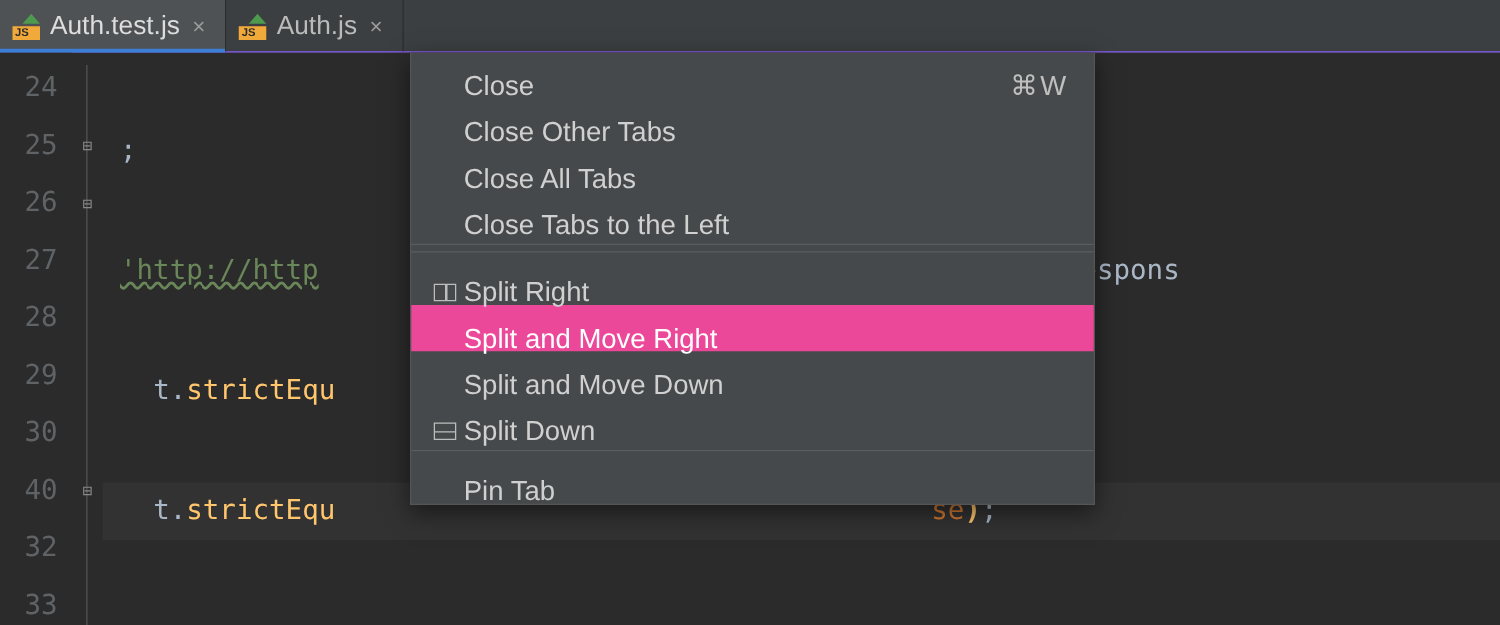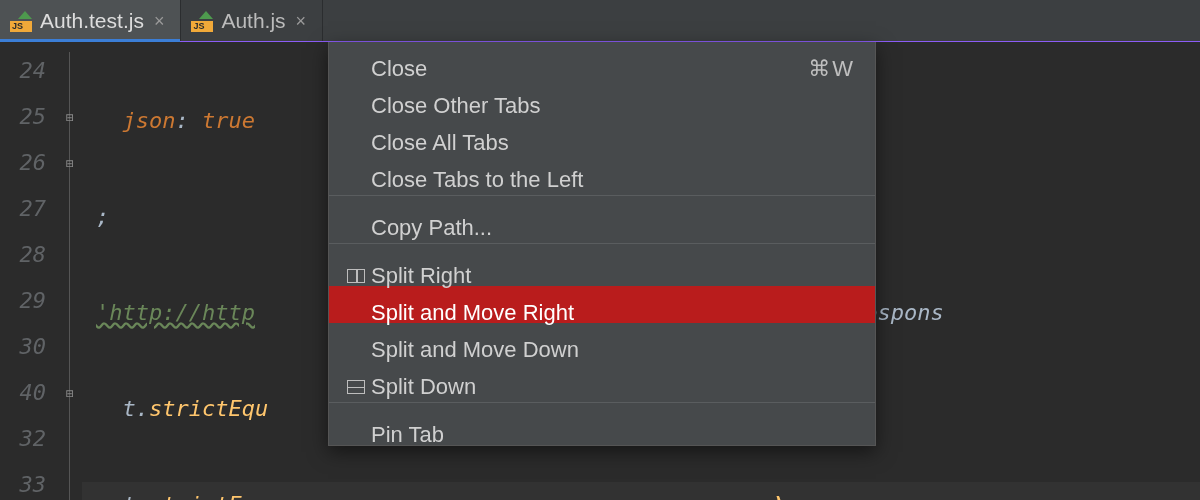--- a/index.html
+++ b/index.html
@@ -74,21 +74,20 @@
     line-height: 1;
     padding: 0 2px;
     cursor: pointer;
   }
   
   .editor {
     display: flex;
     height: calc(500px - 42px);
     font-family: "Menlo", "Consolas", monospace;
     font-size: 22px;
-    font-style: italic;
   }
   .gutter {
     width: 58px;
     background: #2b2b2b;
     color: #606366;
     text-align: right;
     padding-top: 6px;
   }
   .gutter div {
     height: 46px;
@@ -151,21 +150,21 @@
     padding-bottom: 0;
     z-index: 10;
   }
   .ctxmenu .item {
     display: flex;
     align-items: center;
     height: 37px;
     padding: 16px 20px 0 12px;
   }
   .ctxmenu .item.sel {
-    background: #b91c1c;
+    background: #ec4899;
     color: #ffffff;
   }
   .ctxmenu .item .icon {
     width: 30px;
     display: inline-flex;
     align-items: center;
     justify-content: center;
     color: #bdbdbd;
   }
   .ctxmenu .item .label {
@@ -250,21 +249,20 @@
     <div class="fold">⊟</div>
     <div class="fold"></div>
     <div class="fold"></div>
     <div class="fold"></div>
     <div class="fold"></div>
     <div class="fold">⊟</div>
     <div class="fold"></div>
     <div class="fold"></div>
   </div>
   <div class="code">
-    <div class="line">  <span class="c-key">json</span><span>: </span><span class="c-key">true</span></div>
     <div class="line"><span class="c-pun">;</span></div>
     <div class="line"><span class="c-link">'http://http</span><span style="visibility:hidden">.................................</span><span class="c-key">ction </span><span class="c-pun">(</span><span>err</span><span class="c-pun">, </span><span>respons</span></div>
     <div class="line">  <span>t</span><span class="c-pun">.</span><span class="c-fn">strictEqu</span><span style="visibility:hidden">....................................</span><span class="c-pun">00)</span><span class="c-pun">;</span></div>
     <div class="line hl">  <span>t</span><span class="c-pun">.</span><span class="c-fn">strictEqu</span><span style="visibility:hidden">....................................</span><span class="c-key">se</span><span class="c-paren-y">)</span><span class="c-pun">;</span></div>
     
     
     
     
     
   </div>
@@ -282,24 +280,20 @@
   </div>
   <div class="item">
     <span class="icon"></span>
     <span class="label">Close All Tabs</span>
   </div>
   <div class="item">
     <span class="icon"></span>
     <span class="label">Close Tabs to the Left</span>
   </div>
   <div class="sep"></div>
-  <div class="item">
-    <span class="icon"></span>
-    <span class="label">Copy Path...</span>
-  </div>
   <div class="sep"></div>
   <div class="item">
     <span class="icon">
         <span class="split-icon right"></span>
       </span>
     <span class="label">Split Right</span>
   </div>
   <div class="item sel">
     <span class="icon"></span>
     <span class="label">Split and Move Right</span>

